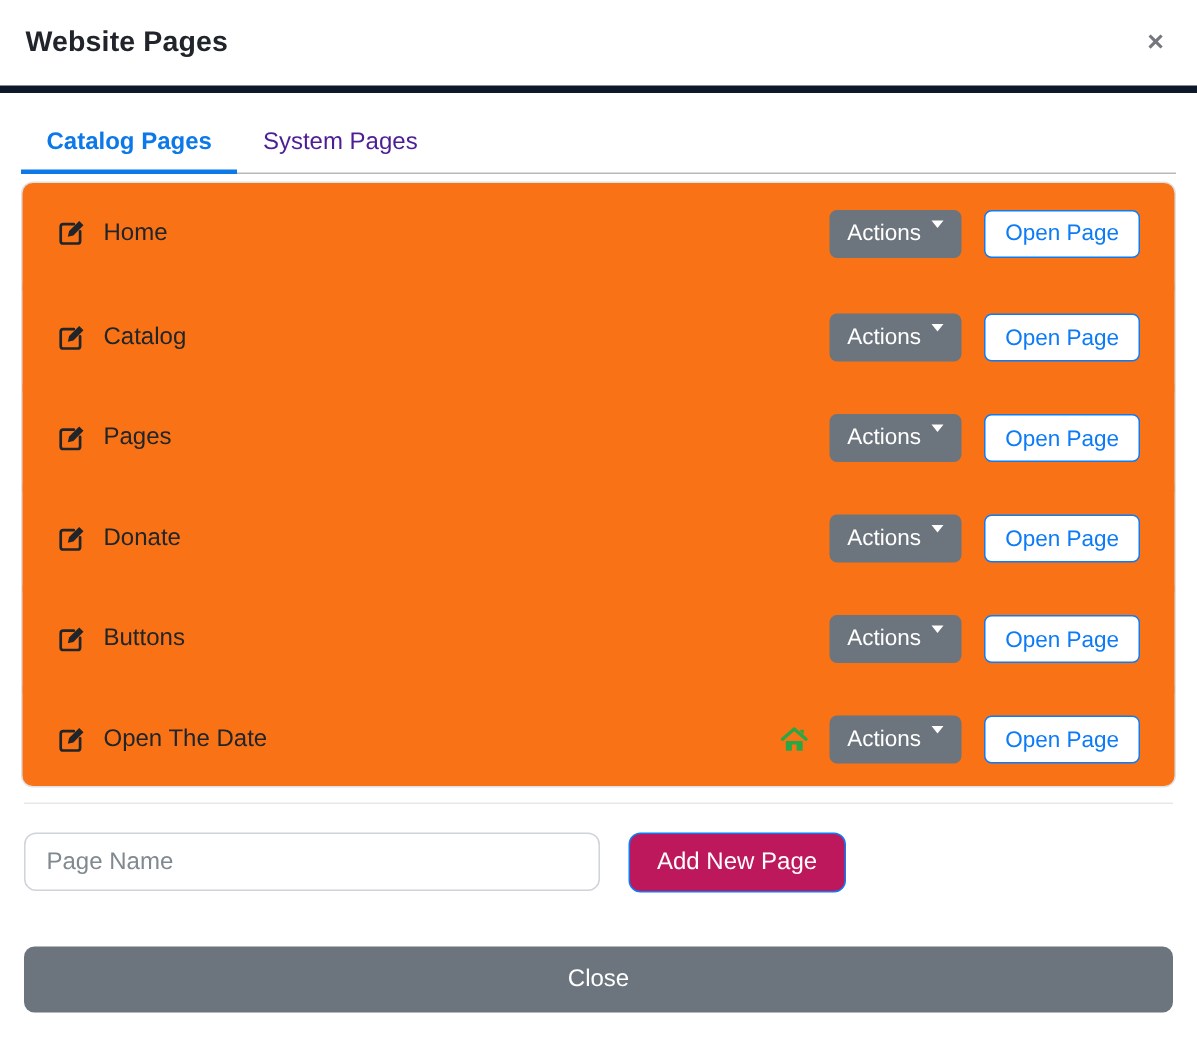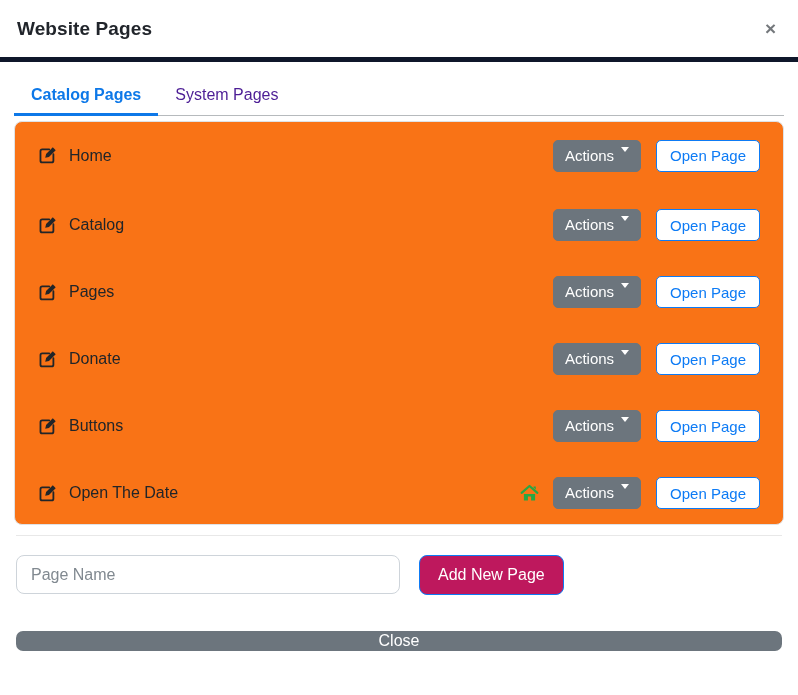--- a/index.html
+++ b/index.html
@@ -93,21 +93,21 @@
   .page-name-input::placeholder { color: #818990; }
   .btn-add {
     margin-left: 19px; height: 40px; padding: 0 18px;
     background: #be185d; color: #fff; border: 1px solid #0d7bf5;
     border-radius: 8px; font-size: 16px;
   }
 
   
   .footer { display: flex; gap: 30px; margin: 36px 16px 0; }
   .btn-footer {
-    flex: 1 1 0; height: 20px; border-radius: 7px;
+    flex: 1 1 0; height: 44px; border-radius: 7px;
     font-size: 16px; color: #fff; border: none;
   }
   .btn-close-footer { background: #6c757d; }
   .btn-open-footer { background: #28a745; }
 </style>
 </head>
 <body>
 
 <div class="modal">
 

